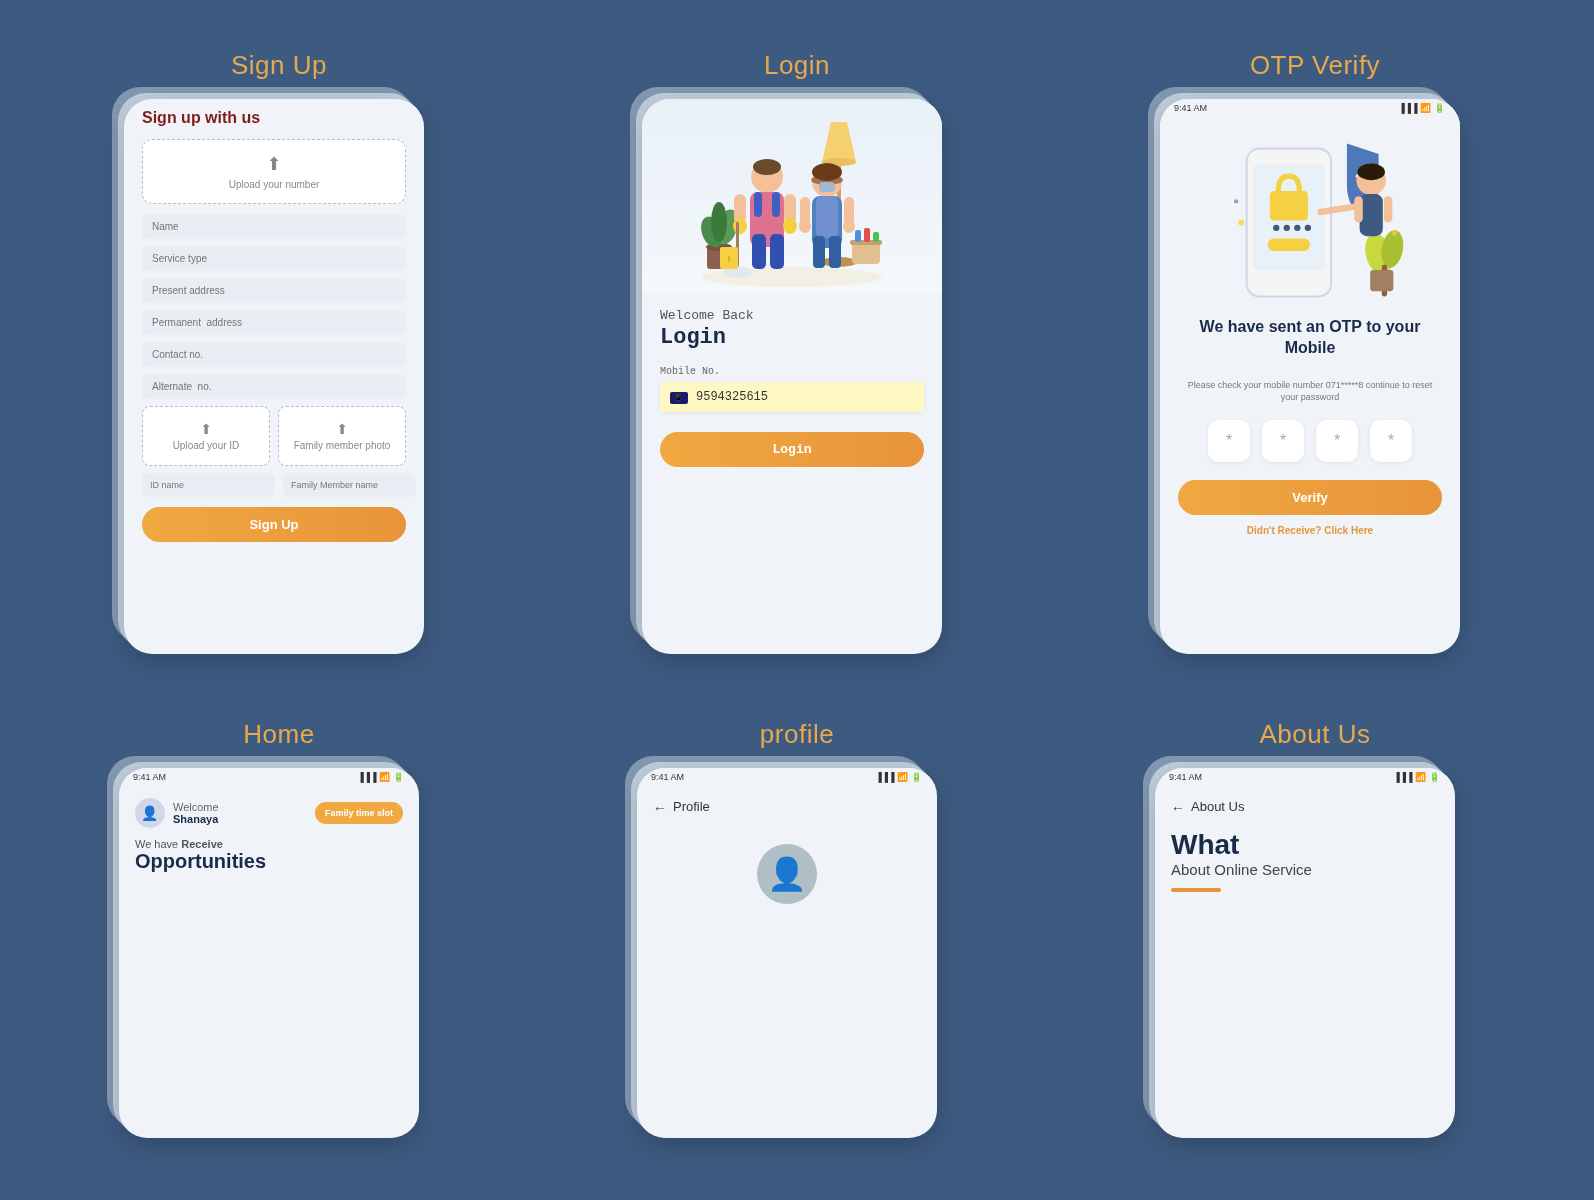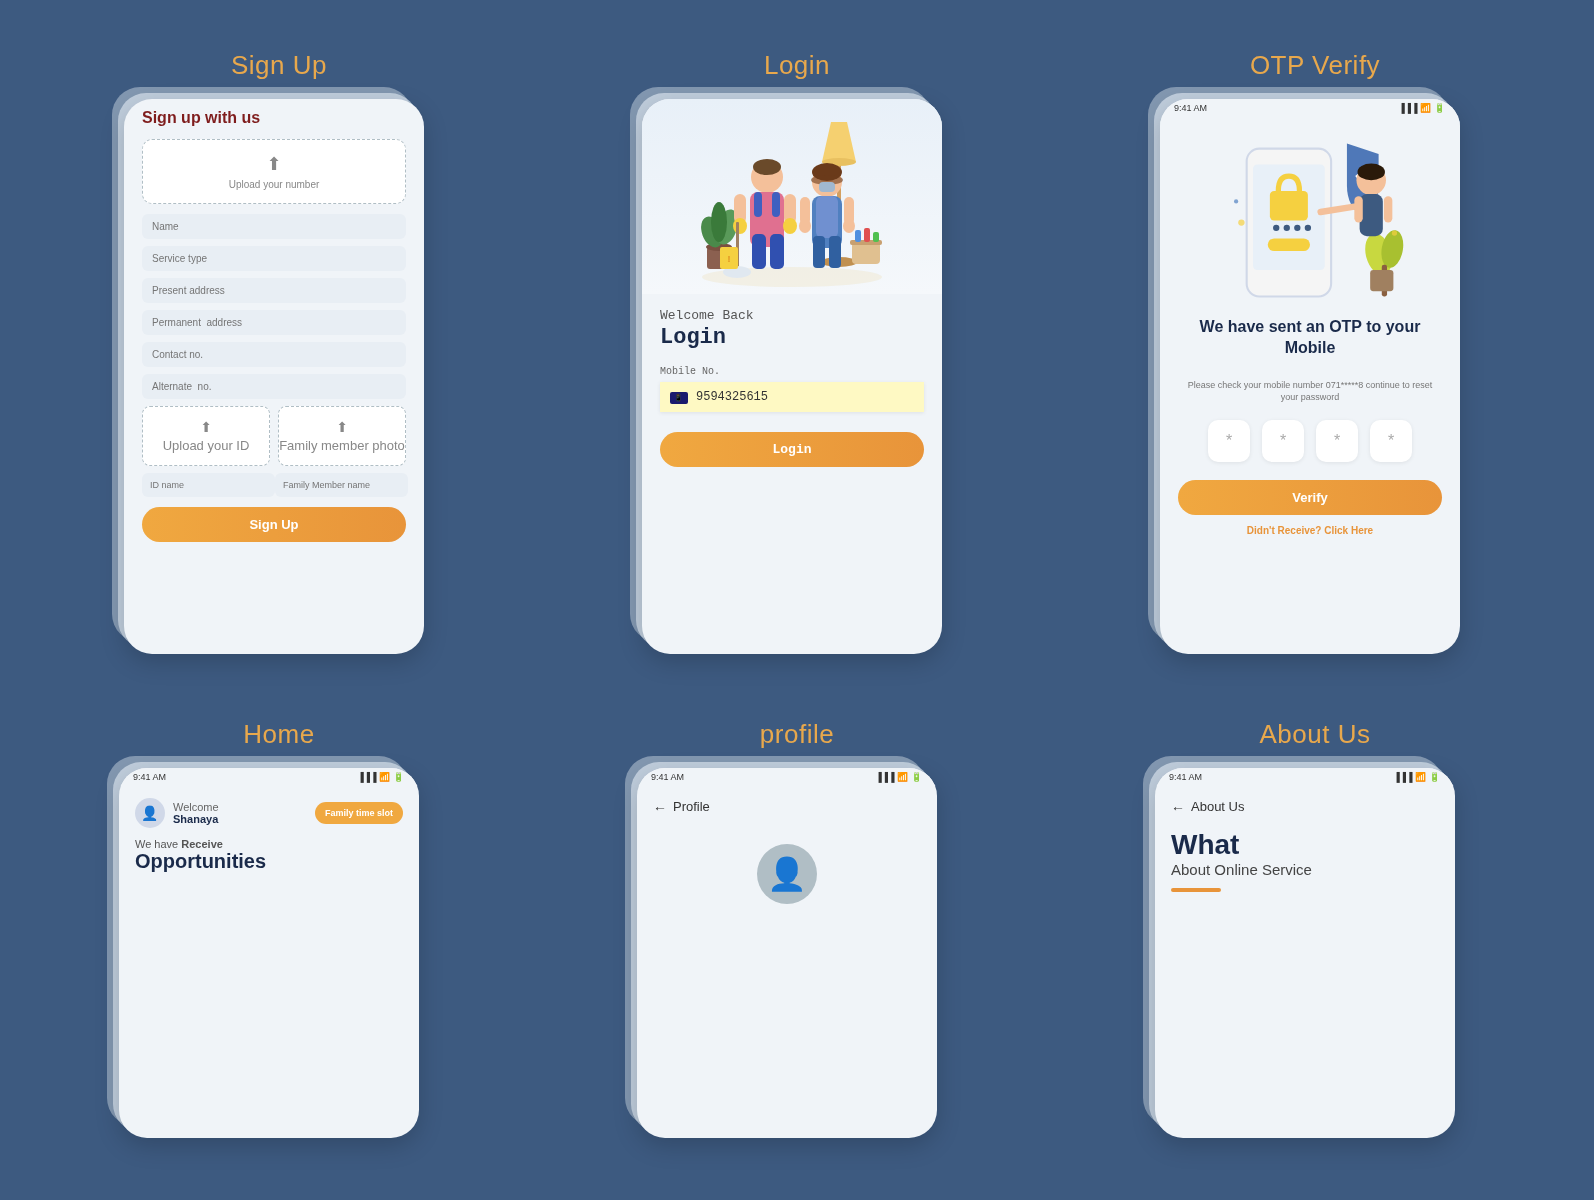--- a/index.html
+++ b/index.html
@@ -150,27 +150,28 @@
       background: #fff;
       display: flex;
       flex-direction: column;
       align-items: center;
       justify-content: center;
       height: 60px;
       gap: 3px;
     }
 
     .upload-label-sm {
-      font-size: 13px;
+      font-size: 10px;
       color: #888;
       text-align: right;
     }
 
     .id-row {
       display: flex;
+      gap: 8px;
       margin-bottom: 10px;
     }
 
     .id-input {
       flex: 1;
       background: #e8eef4;
       border: none;
       border-radius: 6px;
       padding: 7px 8px;
       font-size: 9px;

